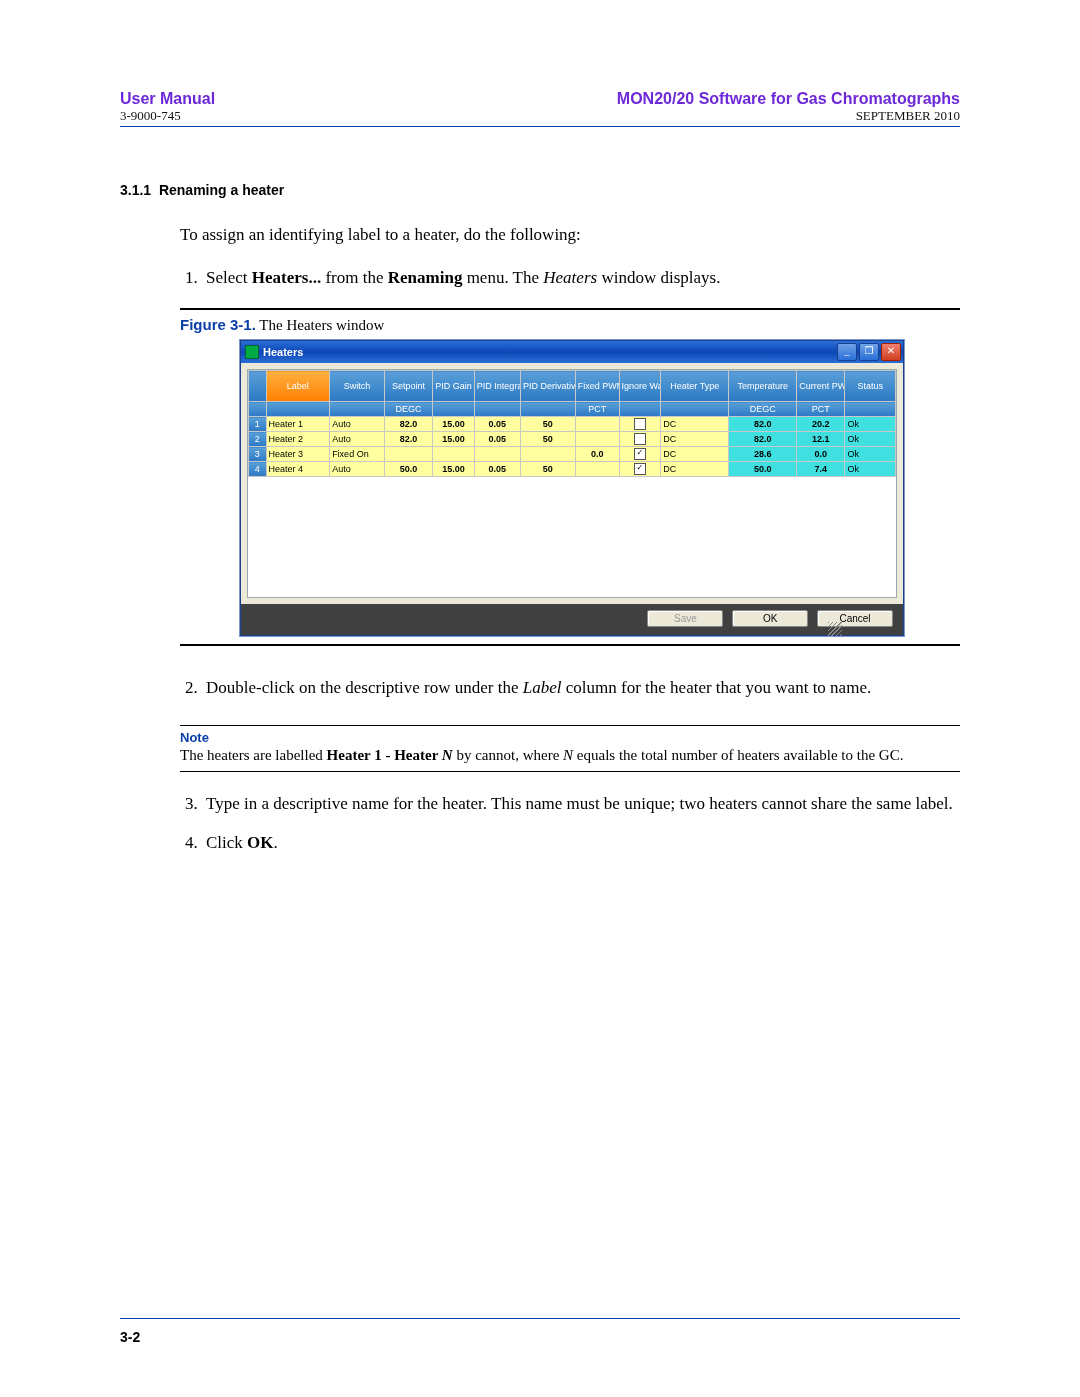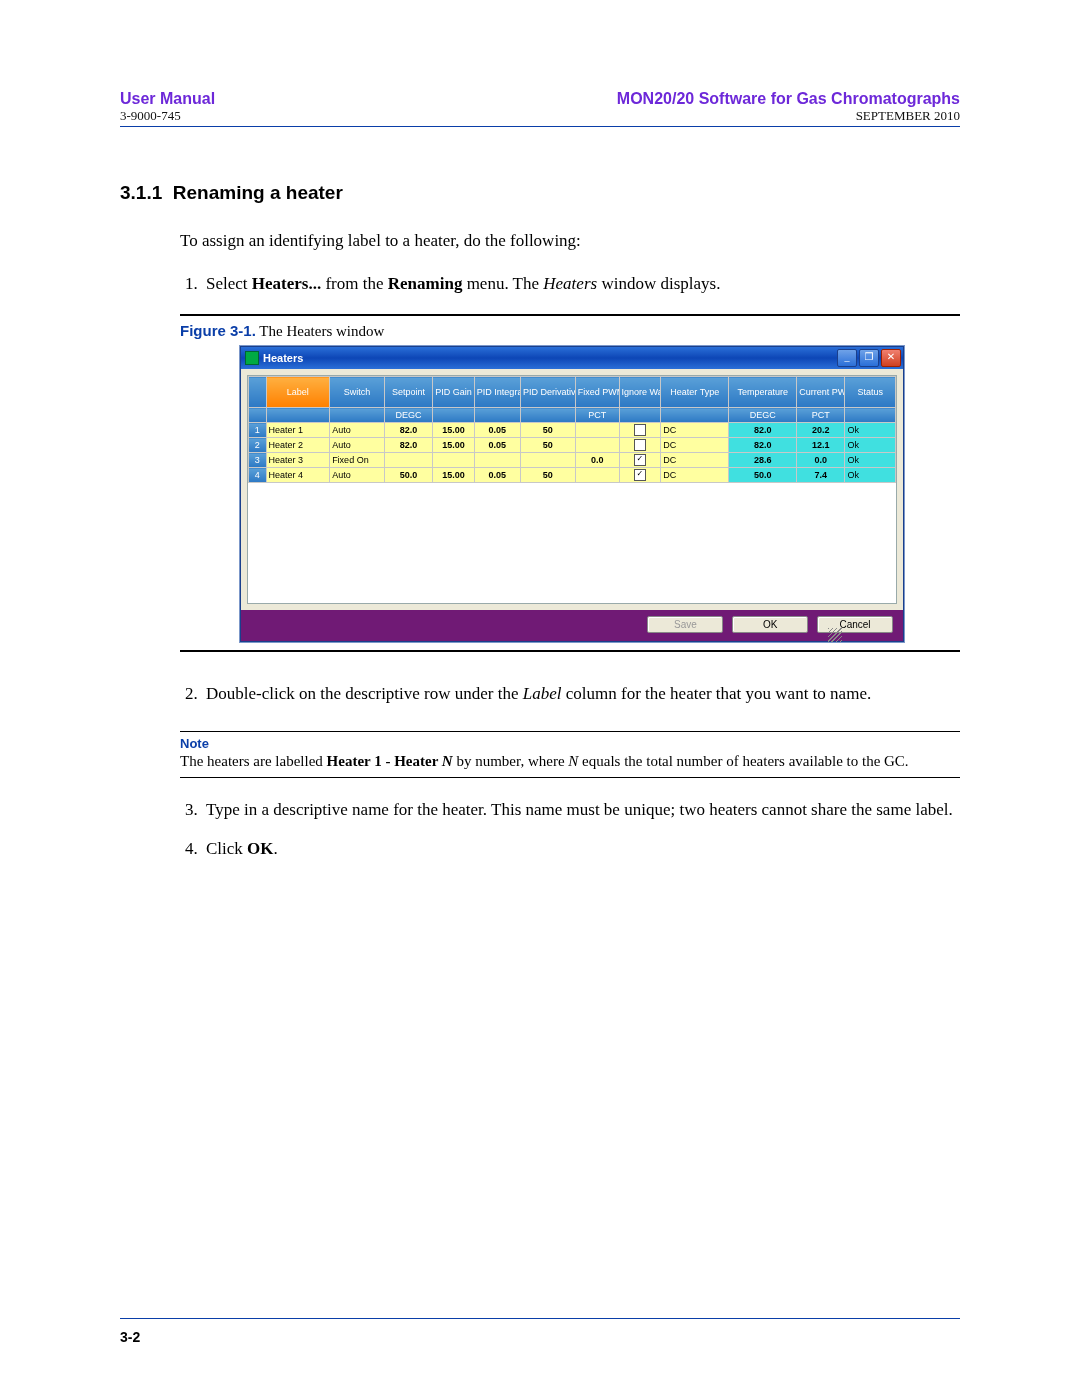--- a/index.html
+++ b/index.html
@@ -21,21 +21,21 @@
     font-family: 'Segoe UI', Tahoma, sans-serif;
   }
   .hdr .left { text-align: left; }
   .hdr .right { text-align: right; }
   .hdr .blue { color: #6d28d9; font-weight: 700; font-size: 16px; }
   .hdr .sub { font-size: 13px; color: #111; font-family: Georgia, serif; }
   .hdr-rule { border: 0; border-top: 1.5px solid #0a3ea8; margin: 2px 0 0 0; }
   h2.sec {
     font-family: 'Segoe UI', Tahoma, sans-serif;
     font-weight: 700;
-    font-size: 19px;
+    font-size: 14px;
     margin: 55px 0 25px 0;
   }
   .body-indent { margin-left: 60px; font-size: 17px; line-height: 1.45; }
   .body-indent p { margin: 0 0 18px 0; }
   ol.steps { margin: 0 0 0 22px; padding: 0; }
   ol.steps > li { margin-bottom: 14px; padding-left: 4px; }
   .fig-rule-top { border: 0; border-top: 2px solid #000; margin: 18px 0 6px 60px; }
   .fig-rule-bot { border: 0; border-top: 2px solid #000; margin: 8px 0 30px 60px; }
   .figcap { font-size: 15px; margin-left: 60px; margin-bottom: 6px; }
   .figcap .fignum { font-family: 'Segoe UI', sans-serif; font-weight:700; color:#0a3ea8; }
@@ -86,21 +86,21 @@
     background: linear-gradient(to bottom,#5aa0d8,#2c78c4); color:#fff; text-align:center; height:12px;margin-top:32px;
   }
   td.rownum {
     background: linear-gradient(to bottom,#5aa0d8,#2c78c4); color:#fff; text-align:center; width:14px;
   }
   td.ylw { background:#ffffa0; }
   td.cyn { background:#40e0e0; }
   td.r { text-align:center;font-weight:bold; }
   td.c { text-align:center; }
   .chk { display:inline-block; width:10px; height:10px; border:1px solid #555; background:#fff; vertical-align:middle; text-align:center; line-height:8px; font-size:8px; }
-  .btnrow { text-align:right; padding:6px 10px 8px 0; background:#701a75; }
+  .btnrow { text-align:right; padding:6px 10px 8px 0; background:#404040; }
   .wbtn {
     display:inline-block; min-width:58px; text-align:center; background:#ece9d8;
     border:1px solid #888; border-radius:2px; padding:2px 8px; font-size:10px; margin-left:6px;
     box-shadow: inset 1px 1px 0 #fff;
   }
   .wbtn.disabled { color:#999; }
   .resize {
     position:absolute; right:0; bottom:0; width:14px; height:14px;
     background: repeating-linear-gradient(135deg,#888 0 1px, transparent 1px 3px);
   }
@@ -291,21 +291,21 @@
     <ol class="steps" start="2">
       <li>
         <span>Double-click on the descriptive row under the </span><i>Label</i><span> column for the heater that you want to name.</span>
       </li>
     </ol>
   </div>
 
   <hr class="note-rule">
   <div class="note-lbl">Note</div>
   <div class="note-body">
-    <span>The heaters are labelled </span><b>Heater 1 - Heater </b><b><i>N</i></b><span> by number, where </span><i>N</i><span> equals the total number of heaters available to the GC.</span>
+    <span>The heaters are labelled </span><b>Heater 1 - Heater </b><b><i>N</i></b><span> by cannot, where </span><i>N</i><span> equals the total number of heaters available to the GC.</span>
   </div>
   <hr class="note-rule2">
 
   <div class="body-indent">
     <ol class="steps" start="3">
       <li>Type in a descriptive name for the heater.  This name must be unique; two heaters cannot share the same label.</li>
       <li>
         <span>Click </span><b>OK</b><span>.</span>
       </li>
     </ol>

